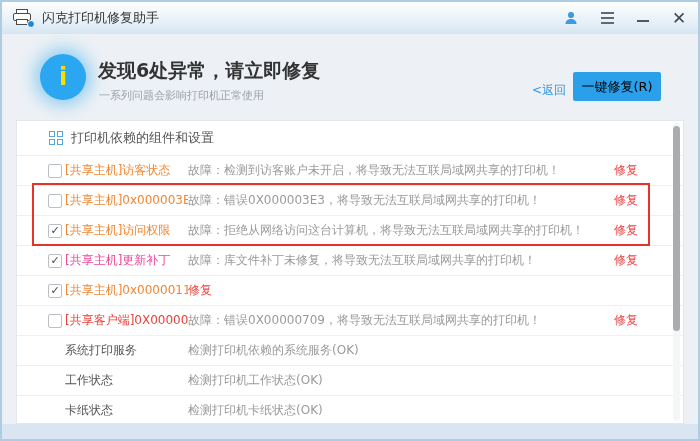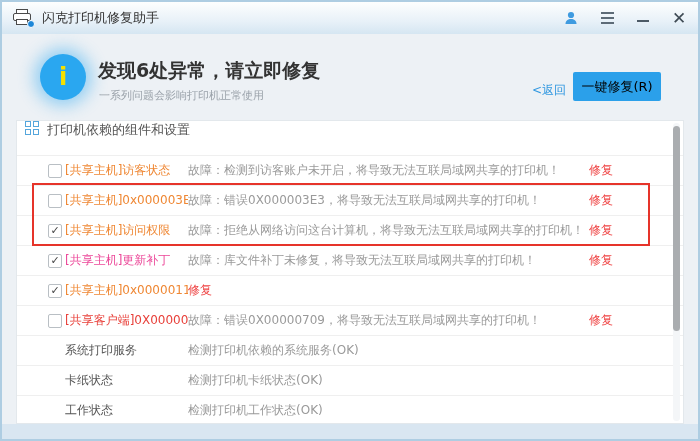--- a/index.html
+++ b/index.html
@@ -35,26 +35,26 @@
   .header-title { position:absolute; left:96px; top:24px; font-size:19px; font-weight:bold; color:#333; }
   .header-sub { position:absolute; left:97px; top:54px; font-size:11px; color:#9aa2aa; }
   .back-link { position:absolute; right:132px; top:48px; font-size:12px; color:#2f97e0; text-decoration:none; }
   .repair-btn { position:absolute; right:37px; top:38px; width:88px; height:29px;
     background:#2ba0ea; border:none; border-radius:2px; color:#000000; font-size:13px;
     font-family:inherit; cursor:pointer; }
 
   
   .content { flex:1 1 auto; padding:0 14px; position:relative; }
   .card { position:relative; background:#fff; height:304px; border:1px solid #e3e8ec; overflow:hidden; }
-  .section-header { height:34px; display:flex; padding-left:8px; }
+  .section-header { height:34px; display:flex; align-items:center; padding-left:32px; }
   .grid-icon { display:grid; grid-template-columns:6px 6px; grid-template-rows:6px 6px; gap:2px; margin-right:8px; }
   .grid-icon span { border:1.5px solid #55a6dc; background:#fff; }
   .section-title { font-size:13px; color:#555; }
 
-  .row { height:30px; display:flex; align-items:center; padding-left:31px; padding-right:26px;
+  .row { height:30px; display:flex; align-items:center; padding-left:31px; padding-right:1px;
     border-top:1px solid #efefef; }
   .checkbox { width:14px; height:14px; border:1px solid #b9bfc4; border-radius:2px; background:#fff;
     margin-right:3px; flex:0 0 14px; font-size:11px; line-height:12px; text-align:center; color:#444; }
   .cb-spacer { width:17px; flex:0 0 17px; }
   .row-label { width:123px; flex:0 0 123px; font-size:12px; color:#555; white-space:nowrap; overflow:hidden; }
   .row-desc { flex:1 1 auto; font-size:12px; color:#9a9a9a; white-space:nowrap; overflow:hidden; }
   .fix-link { font-size:12px; color:#ef4444; text-decoration:none; margin-right:44px; flex:0 0 auto; }
 
   .red-box { position:absolute; left:15px; width:618px; border:2px solid #e6342a; pointer-events:none; }
 
@@ -154,27 +154,27 @@
             <span class="row-desc">故障：错误0X00000709，将导致无法互联局域网共享的打印机！</span>
             <a class="fix-link" href="#">修复</a>
           </div>
           <div class="row">
             <span class="cb-spacer"></span>
             <span class="row-label" style="color: rgb(85, 85, 85);">系统打印服务</span>
             <span class="row-desc">检测打印机依赖的系统服务(OK)</span>
           </div>
           <div class="row">
             <span class="cb-spacer"></span>
-            <span class="row-label" style="color: rgb(85, 85, 85);">卡纸状态</span>
-            <span class="row-desc">检测打印机卡纸状态(OK)</span>
+            <span class="row-label" style="color: rgb(85, 85, 85);">工作状态</span>
+            <span class="row-desc">检测打印机工作状态(OK)</span>
           </div>
           <div class="row">
             <span class="cb-spacer"></span>
-            <span class="row-label" style="color: rgb(85, 85, 85);">工作状态</span>
-            <span class="row-desc">检测打印机工作状态(OK)</span>
+            <span class="row-label" style="color: rgb(85, 85, 85);">卡纸状态</span>
+            <span class="row-desc">检测打印机卡纸状态(OK)</span>
           </div>
         </div>
       <div class="red-box" id="red-box" style="top: 62px; height: 63px; border-color: rgb(230, 52, 42);"></div>
       <div class="scrollbar">
         <div class="scroll-thumb"></div>
       </div>
     </div>
   </div>
 
   <div class="footer"></div>

